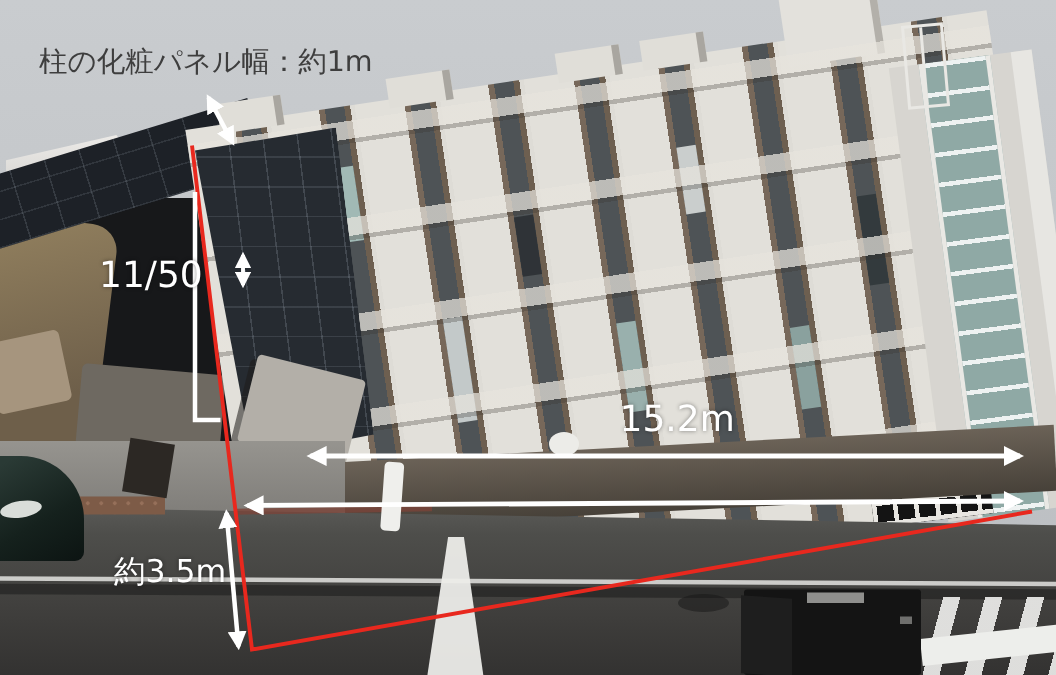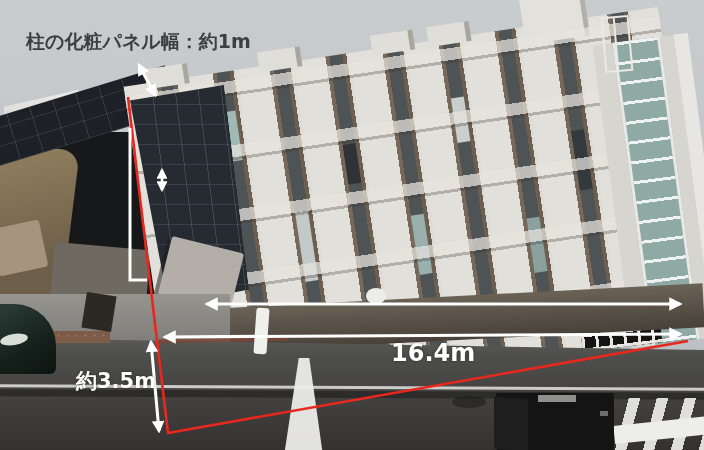--- a/index.html
+++ b/index.html
@@ -67,21 +67,21 @@
   .pole{left:84px;top:294px;width:30px;height:36px;background:#2c2824;transform:rotate(9deg);}
   .pillar{left:255px;top:308px;width:13px;height:46px;background:#efefec;transform:rotate(4deg);border-radius:3px;}
   .blob{left:366px;top:288px;width:20px;height:16px;background:#ecece8;border-radius:50%;}
   .dark-box{left:496px;top:393px;width:118px;height:57px;background:#141414;border-radius:2px;}
   .box-top{left:42px;top:2px;width:38px;height:7px;background:#8f8f8d;}
   .box-flap{left:-2px;top:5px;width:34px;height:52px;background:#1e1e1e;transform:skewY(4deg);}
   .box-label{right:6px;top:18px;width:8px;height:5px;background:#6f6f6d;}
 
   
   .annot-svg{left:0;top:0;width:704px;height:450px;}
-  .lbl{position:absolute;white-space:nowrap;line-height:1.1;font-weight:bold;}
+  .lbl{position:absolute;white-space:nowrap;line-height:1.1;}
   .lbl-dark{color:#3e3e3e;}
   .lbl-white{color:#ffffff;text-shadow:0 0 3px rgba(0,0,0,.45);}
 </style>
 </head>
 <body>
 
 <div class="stage">
 
   <div class="abs white-roof"></div>
   <div class="abs cavity"></div>
@@ -147,15 +147,16 @@
     <polyline points="128,97 168,433 688,341" fill="none" stroke="#e8281e" stroke-width="2.6"></polyline>
     <path d="M130 128 V280 H147" fill="none" stroke="#ffffff" stroke-width="3"></path>
     <line x1="139" y1="65" x2="155" y2="95" stroke="#ffffff" stroke-width="3" marker-start="url(#ah)" marker-end="url(#ah)"></line>
     <line x1="162" y1="170" x2="162" y2="190" stroke="#ffffff" stroke-width="2.6" marker-start="url(#ah)" marker-end="url(#ah)"></line>
     <line x1="207" y1="304" x2="680" y2="304" stroke="#ffffff" stroke-width="3.2" marker-start="url(#ah)" marker-end="url(#ah)"></line>
     <line x1="165" y1="337" x2="680" y2="334" stroke="#ffffff" stroke-width="3.2" marker-start="url(#ah)" marker-end="url(#ah)"></line>
     <line x1="151" y1="342" x2="159" y2="431" stroke="#ffffff" stroke-width="3" marker-start="url(#ah)" marker-end="url(#ah)"></line>
   </svg>
 
   <div class="lbl lbl-dark" style="left:26px;top:31px;font-size:19px">柱の化粧パネル幅：約1m</div>
-  <div class="lbl lbl-white" style="left:391px;top:340px;font-size:24px">16.4m</div>
+  <div class="lbl lbl-white" style="left:66px;top:170px;font-size:24px">11/50</div>
+  <div class="lbl lbl-white" style="left:413px;top:266px;font-size:24px">15.2m</div>
   <div class="lbl lbl-white" style="left:76px;top:370px;font-size:21px">約3.5m</div>
 </div>
 
 </body></html>

